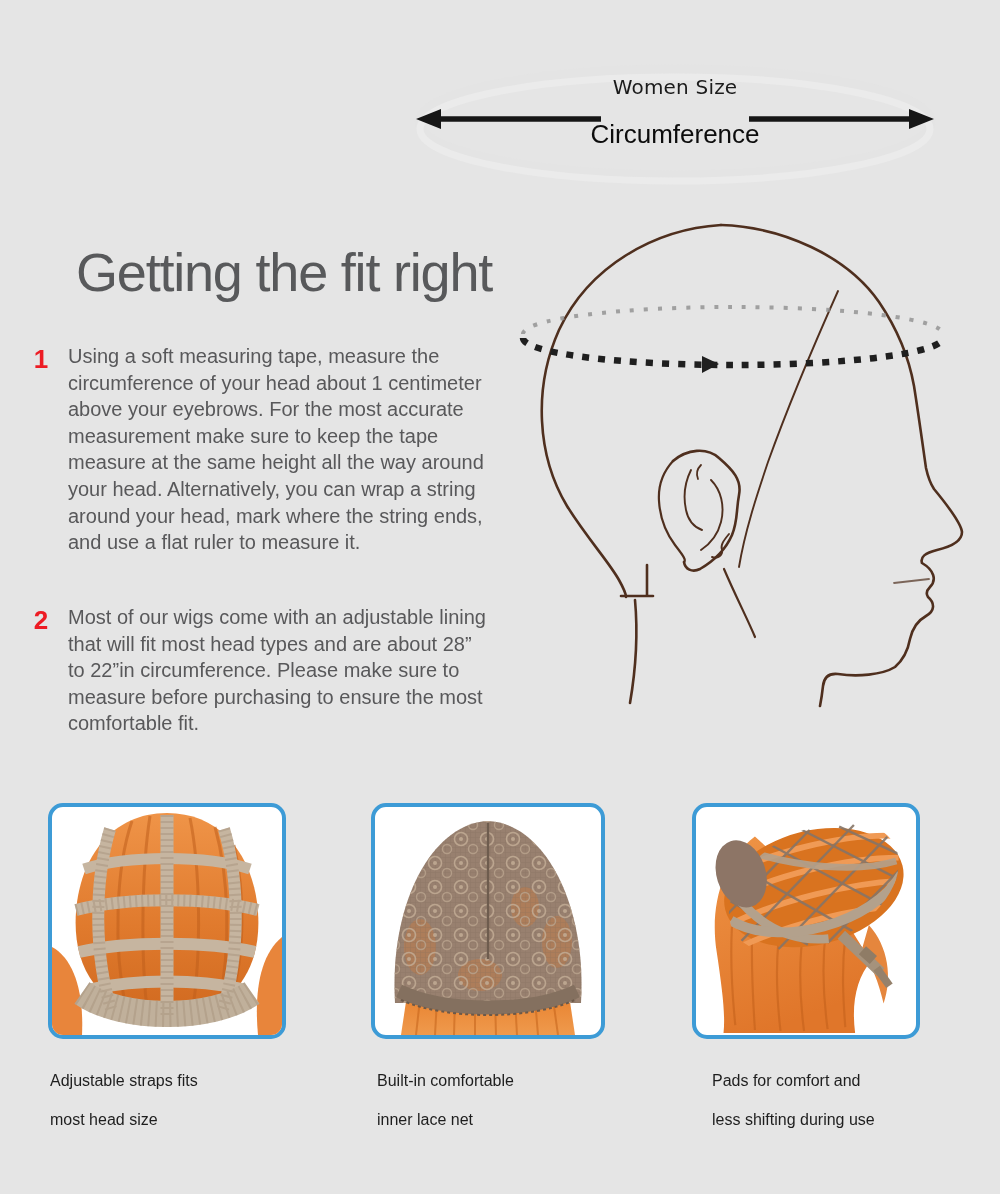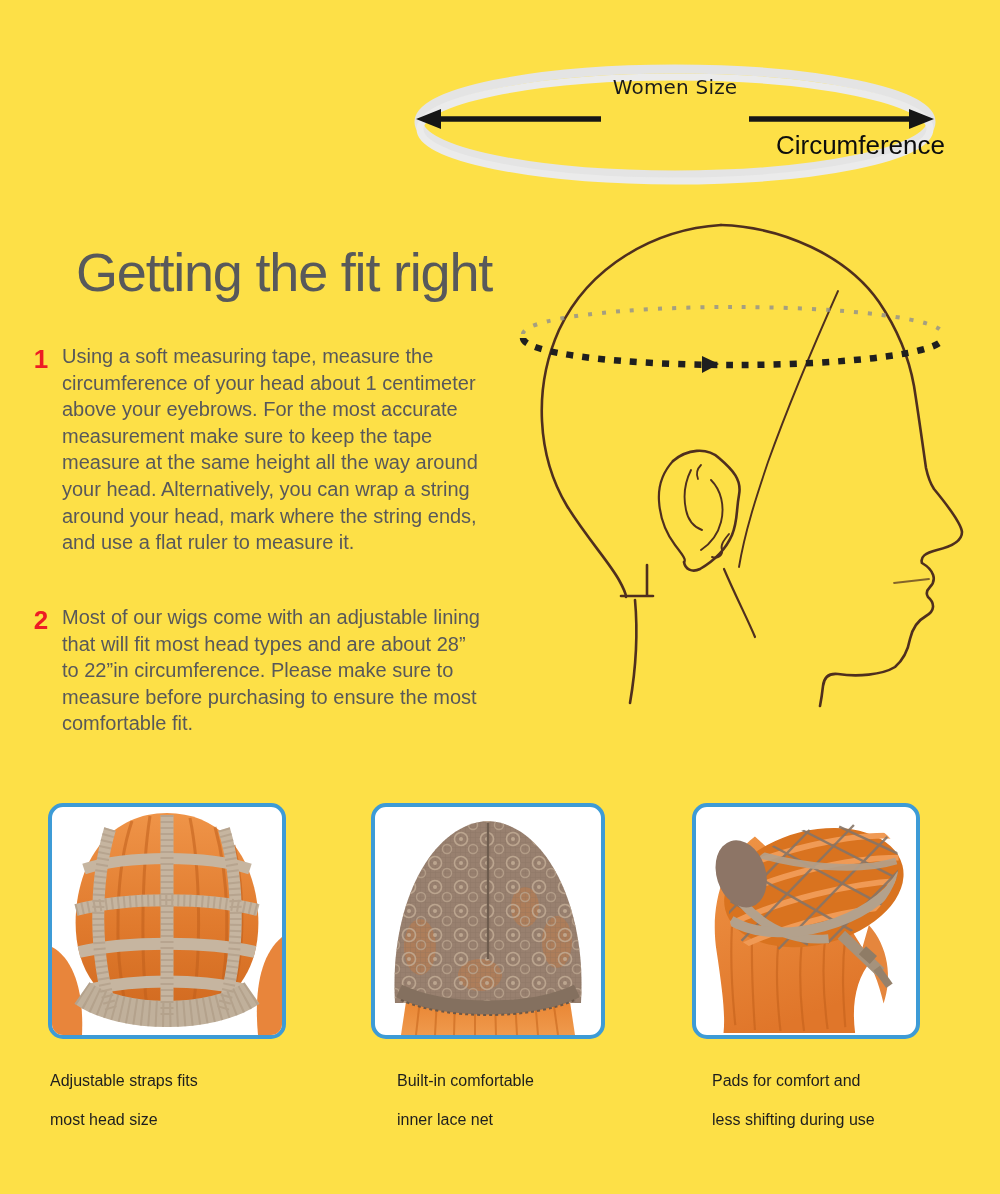--- a/index.html
+++ b/index.html
@@ -1,48 +1,48 @@
 <!DOCTYPE html>
 <html><head>
 <meta charset="utf-8">
 <style>
   html,body{margin:0;padding:0;background:#ffffff;}
-  #page{position:relative;width:1000px;height:1194px;background:#fde047;overflow:hidden;
+  #page{position:relative;width:1000px;height:1194px;background:#e5e5e5;overflow:hidden;
         font-family:"Liberation Sans",sans-serif;color:#565759;}
   .abs{position:absolute;}
   
   #tape-wrap{left:405px;top:62px;width:540px;height:128px;}
   .tape-label{left:405px;width:540px;text-align:center;color:#1b1b1b;
               font-family:"DejaVu Sans",sans-serif;}
   #women-size{top:75px;font-size:20px;font-weight:500;letter-spacing:.2px;}
   #size-range{top:106px;font-size:20px;font-weight:500;}
-  #circumference{top:130px;font-size:26px;font-weight:400;
-                 font-family:"Liberation Sans",sans-serif;color:#0d0d0d;text-align:right;}
+  #circumference{top:119px;font-size:26px;font-weight:400;
+                 font-family:"Liberation Sans",sans-serif;color:#0d0d0d;}
   
   #fit-title{left:76px;top:241px;font-size:54px;letter-spacing:-1.2px;color:#58595b;}
   .step-num{width:30px;text-align:center;font-size:26px;font-weight:bold;color:#ed1c24;}
   #step1-num{left:26px;top:344px;}
   #step2-num{left:26px;top:605px;}
-  .step-text{left:62px;width:452px;font-size:20px;line-height:26.6px;
+  .step-text{left:68px;width:452px;font-size:20px;line-height:26.6px;
              white-space:pre-line;color:#58585a;}
   #step1-text{top:343px;}
   #step2-text{top:604px;}
   
   #head-figure{left:505px;top:218px;}
   
   .card{top:803px;height:236px;border:4px solid #3d9bd6;border-radius:15px;
         background:#fff;overflow:hidden;box-sizing:border-box;}
   #card-1{left:48px;width:238px;}
   #card-2{left:371px;width:234px;}
   #card-3{left:692px;width:228px;}
   .card svg{display:block;width:100%;height:100%;}
   .caption{top:1061px;font-size:16px;line-height:39px;color:#1e1e1e;
            white-space:pre-line;}
   #caption-1{left:50px;width:290px;}
-  #caption-2{left:377px;width:290px;margin-left:20px;}
+  #caption-2{left:377px;width:290px;}
   #caption-3{left:712px;width:290px;}
 </style>
 </head>
 <body>
 
 <div id="page">
 
   <svg id="tape-wrap" class="abs" viewBox="0 0 540 128">
     <ellipse cx="270" cy="60" rx="256" ry="53" fill="none" stroke="#e4e4e4" stroke-width="9"></ellipse>
     <ellipse cx="270" cy="67" rx="255" ry="52" fill="none" stroke="#ebebeb" stroke-width="7"></ellipse>

